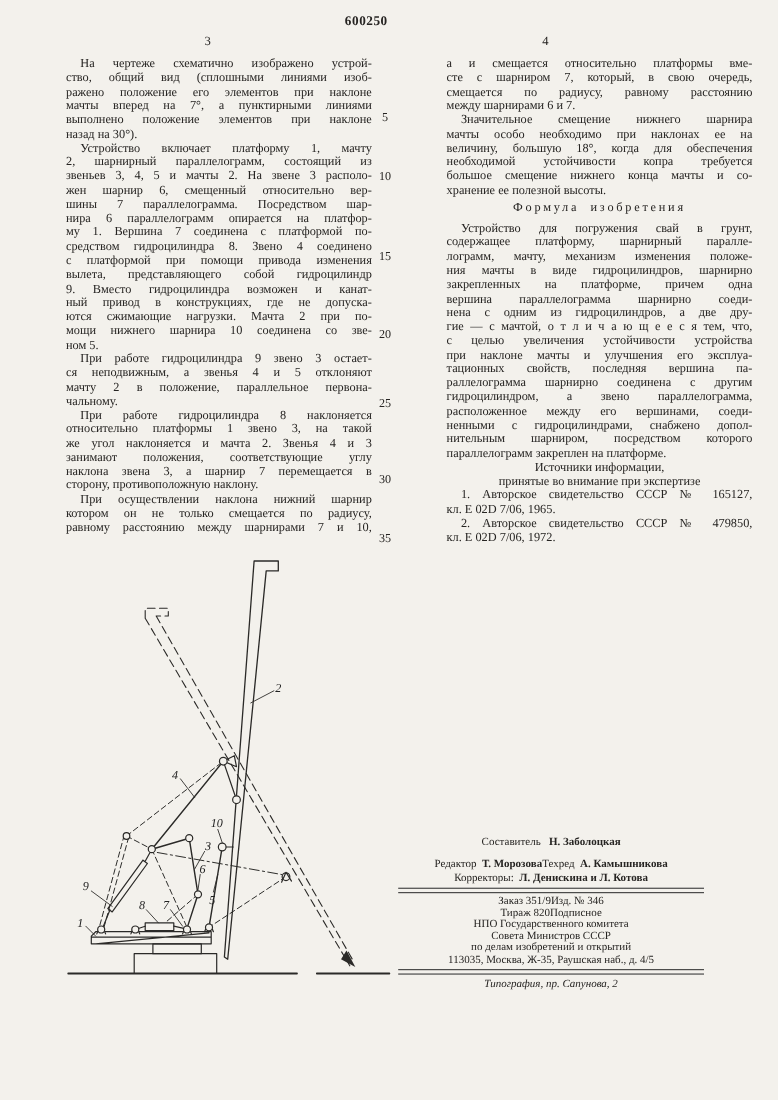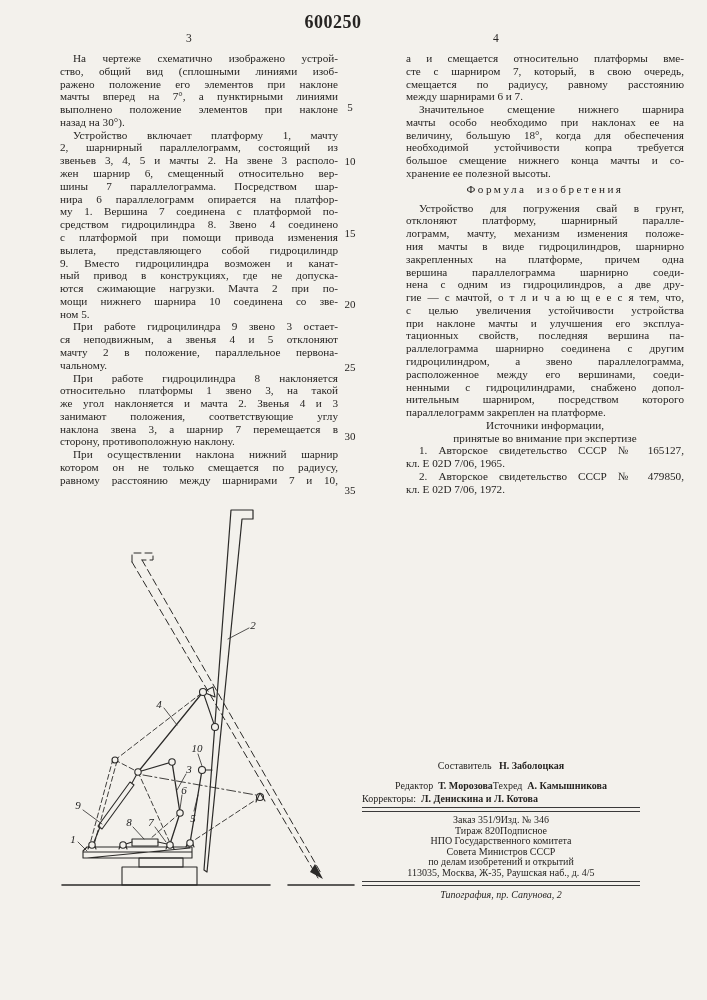--- a/index.html
+++ b/index.html
@@ -6,21 +6,21 @@
   body{
     width:707px;height:1000px;position:relative;overflow:hidden;
     background:#f3f1ec;
     font-family:"Liberation Serif","DejaVu Serif",serif;
     color:#262422;
     -webkit-font-smoothing:antialiased;
   }
   .page{position:absolute;inset:0;}
   .patent-no{
     position:absolute;top:12px;left:0;width:666px;text-align:center;
-    font-size:18px;font-weight:bold;letter-spacing:.5px;
+    font-size:12px;font-weight:bold;letter-spacing:.5px;
   }
   .pgnum{position:absolute;top:32px;font-size:11.5px;}
   .pgnum.left{left:186px;}
   .pgnum.right{left:493px;}
   .col{
     position:absolute;top:52px;width:278px;
     font-size:11.2px;line-height:12.78px;
   }
   .col.left{left:60px;}
   .col.right{left:362px;margin-left:44px;}
@@ -37,21 +37,21 @@
     font-family:"Liberation Serif","DejaVu Serif",serif;
     font-style:italic;font-size:11px;fill:#222;text-anchor:middle;
   }
   .colophon{
     position:absolute;left:362px;top:760px;width:278px;
     font-size:10px;line-height:11px;
   }
   .colophon .b{font-weight:bold;}
   .crow{display:flex;justify-content:center;}
   .ccenter{text-align:center;}
-  .cright{text-align:left;}
+  .cright{text-align:center;}
   .rule2{height:3px;border-top:1px solid #3a3a3a;border-bottom:1px solid #3a3a3a;margin:3px 0 2px;}
   .mt9{margin-top:9px;}
   .mt2{margin-top:2px;}
   .mt3{margin-top:3px;font-style:italic;}
   .org{line-height:10.6px;}
 </style>
 </head>
 <body>
 
 <div class="page">
@@ -102,21 +102,21 @@
       <div class="ln p">смещается  по радиусу, равному расстоянию</div>
       <div class="ln pe">между шарнирами 6 и 7.</div>
       <div class="ln pi">Значительное смещение нижнего шарнира</div>
       <div class="ln p">мачты особо необходимо при наклонах ее на</div>
       <div class="ln p">величину, большую 18°, когда для обеспечения</div>
       <div class="ln p">необходимой  устойчивости копра  требуется</div>
       <div class="ln p">большое смещение нижнего конца мачты и со-</div>
       <div class="ln pe">хранение ее полезной высоты.</div>
       <div class="ln h">Формула изобретения</div>
       <div class="ln pi">Устройство  для погружения  свай в грунт,</div>
-      <div class="ln p">отклоняют платформу, шарнирный паралле-</div>
+      <div class="ln p">содержащее платформу, шарнирный паралле-</div>
       <div class="ln p">лограмм, мачту, механизм изменения положе-</div>
       <div class="ln p">ния мачты в виде гидроцилиндров, шарнирно</div>
       <div class="ln p">закрепленных  на платформе,  причем  одна</div>
       <div class="ln p">вершина  параллелограмма шарнирно соеди-</div>
       <div class="ln p">нена с одним из гидроцилиндров, а две дру-</div>
       <div class="ln p">гие — с мачтой, о т л и ч а ю щ е е с я  тем, что,</div>
       <div class="ln p">с целью увеличения устойчивости устройства</div>
       <div class="ln p">при наклоне мачты и улучшения его эксплуа-</div>
       <div class="ln p">тационных  свойств,  последняя  вершина па-</div>
       <div class="ln p">раллелограмма шарнирно соединена с другим</div>

